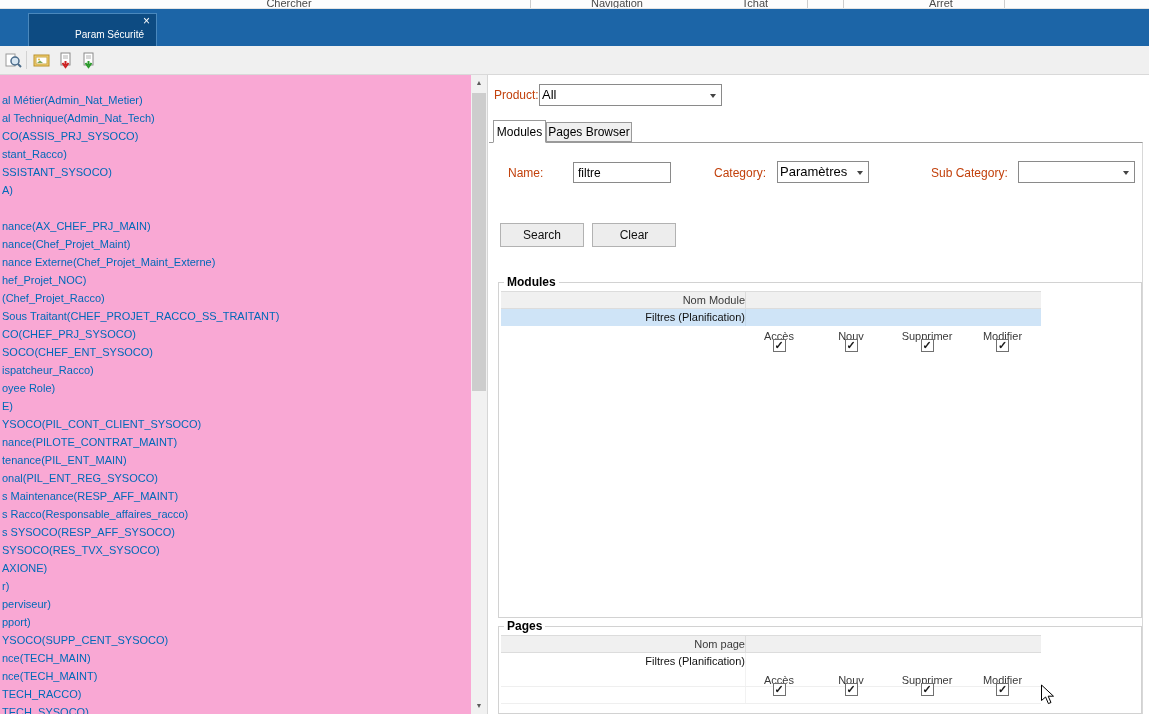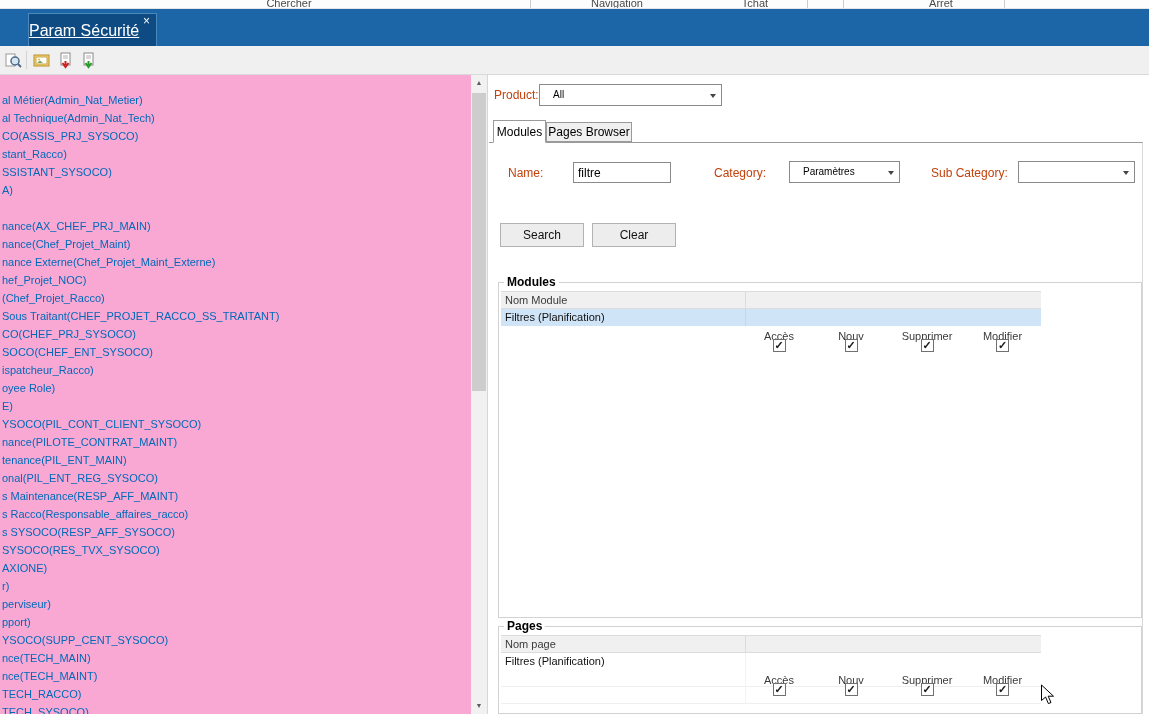--- a/index.html
+++ b/index.html
@@ -11,21 +11,21 @@
   .top-strip { position:absolute; left:0; top:0; width:1149px; height:9px;
                background:#fdfdfd; border-bottom:1px solid #e4e4e4; overflow:hidden; }
   .menu-label { position:absolute; top:-3px; font-size:11px; color:#4a4a4a;
                 transform:translateX(-50%); white-space:nowrap; }
   .menu-sep { position:absolute; top:0; width:1px; height:9px; background:#cdcdcd; }
 
   
   .tab-bar { position:absolute; left:0; top:9px; width:1149px; height:37px; background:#1c65a7; }
   .doc-tab { position:absolute; left:28px; top:4px; width:129px; height:33px;
              background:#0d4b82; border:1px solid #4a88bd; border-bottom:none; color:#fff; }
-  .tab-label { position:absolute; left:0; right:12px; bottom:6px; text-align:left; font-size:16px;text-decoration:underline; }
+  .tab-label { position:absolute; left:0; right:12px; bottom:6px; text-align:right; font-size:10px; }
   .tab-close { position:absolute; right:6px; top:1px; font-size:12px; line-height:12px; color:#fff; }
 
   
   .toolbar { position:absolute; left:0; top:46px; width:1149px; height:29px;
              background:#f0f0f0; border-bottom:1px solid #d9d9d9; }
   .tb-icon { position:absolute; top:6px; width:17px; height:17px; display:inline-block; }
   .tb-sep  { position:absolute; left:26px; top:5px; width:1px; height:18px; background:#d2d2d2; }
 
   
   .tree-panel { position:absolute; left:0; top:75px; width:487px; height:639px;
@@ -37,21 +37,21 @@
   .vs-arrow { position:absolute; left:0; width:16px; height:16px; font-size:7px; color:#5c5c5c;
               text-align:center; line-height:16px; }
   .vs-arrow.up { top:0; } .vs-arrow.down { bottom:0; }
   .vs-thumb { position:absolute; left:1px; top:18px; width:14px; height:298px; background:#cdcdcd; }
   .divider { position:absolute; left:487px; top:75px; width:1px; height:639px; background:#d6d6d6; }
 
   
   .right-panel { position:absolute; left:488px; top:75px; width:661px; height:639px; background:#fff; }
   .label { position:absolute; font-size:12px; color:#c2410c; white-space:nowrap; }
   .combo { position:absolute; height:22px; background:#fff; border:1px solid #8a8a8a;
-           font-size:10px; line-height:20px; padding:0 18px 0 13px; }
+           font-size:13px; line-height:20px; padding:0 18px 0 2px; }
   .combo-val { display:inline-block; }
   .chev { position:absolute; right:5px; top:9px; width:0; height:0;
           border-left:3.5px solid transparent; border-right:3.5px solid transparent;
           border-top:4px solid #444; }
   .textbox { position:absolute; height:21px; background:#fff; border:1px solid #8a8a8a;
              font-size:12px; padding:0 4px; font-family:"Liberation Sans", sans-serif; }
 
   .tab2 { position:absolute; font-size:12px; text-align:center; z-index:3; cursor:default; }
   .tab2.active { background:#fff; border:1px solid #9a9a9a; border-bottom:1px solid #fff; }
   .tab2.inactive { background:#f0f0f0; border:1px solid #9a9a9a; }
@@ -66,21 +66,21 @@
             font-size:12px; font-weight:bold; color:#000; }
 
   .tbl { position:absolute; left:2px; top:8px; width:540px; }
   .thead { display:flex; height:18px; background:#f0f0f0;
            border-top:1px solid #dcdcdc; border-bottom:1px solid #dcdcdc; }
   .thead .cell { font-size:11px; color:#3a3a3a; line-height:16px; border-right:1px solid #dcdcdc; }
   .trow { display:flex; height:17px; background:#fff; }
   .trow.selected { background:#cfe4f7; }
   .trow.empty-row { border-bottom:1px solid #efefef; }
   .trow .cell { font-size:11px; color:#111; line-height:17px; border-right:1px solid rgba(0,0,0,0.05); }
-  .cell.name-col { padding-left:4px; text-align:left; overflow:hidden; white-space:nowrap; }
+  .cell.name-col { padding-left:4px; text-align:right; overflow:hidden; white-space:nowrap; }
   .cell.check-col { display:flex; align-items:center; justify-content:center;margin-top:36px; }
   .col-0 { width:245px; } .col-1 { width:67px; } .col-2 { width:77px; }
   .col-3 { width:75px; } .col-4 { width:76px; }
   .thead .cell.check-col { display:block; text-align:center; }
   .cb { width:13px; height:13px; border:1px solid #707070; background:#fff; display:inline-block;
         font-size:11px; line-height:11px; text-align:center; color:#1a1a1a; font-weight:bold; }
 
   .cursor { position:absolute; left:1040px; top:684px; z-index:9; }
 </style>
 </head>
@@ -194,21 +194,21 @@
       <span class="chev"></span>
     </div>
 
     <div class="tab2 active" style="left:5px;top:45px;width:53px;height:23px;line-height:22px">Modules</div>
     <div class="tab2 inactive" style="left:58px;top:47px;width:86px;height:20px;line-height:18px">Pages Browser</div>
 
     <div class="content">
       <span class="label" style="left:19px;top:23px">Name:</span>
       <input class="textbox" style="left: 84px; top: 19px; width: 98px;" value="filtre">
       <span class="label" style="left:225px;top:23px">Category:</span>
-      <div class="combo" style="left:300px;top:18px;width:111px">
+      <div class="combo" style="left:288px;top:18px;width:92px">
         <span class="combo-val">Paramètres</span>
         <span class="chev"></span>
       </div>
       <span class="label" style="left:442px;top:23px">Sub Category:</span>
       <div class="combo" style="left:529px;top:18px;width:117px">
         <span class="combo-val"></span>
         <span class="chev"></span>
       </div>
 
       <div class="btn" style="left:11px;top:80px">Search</div>

